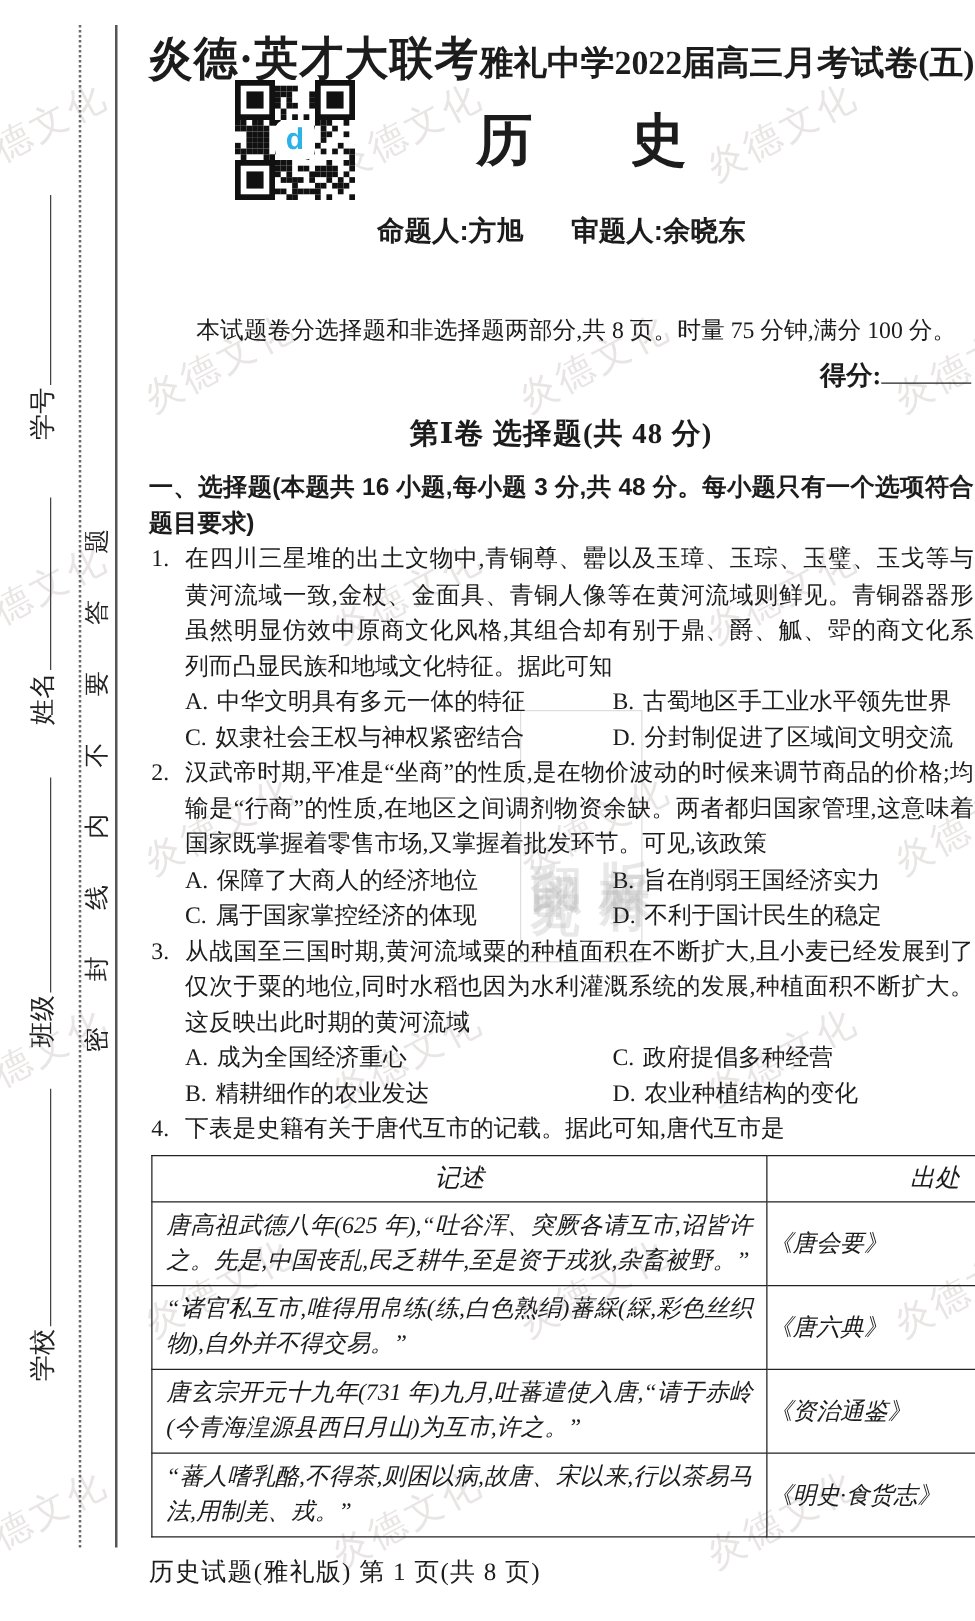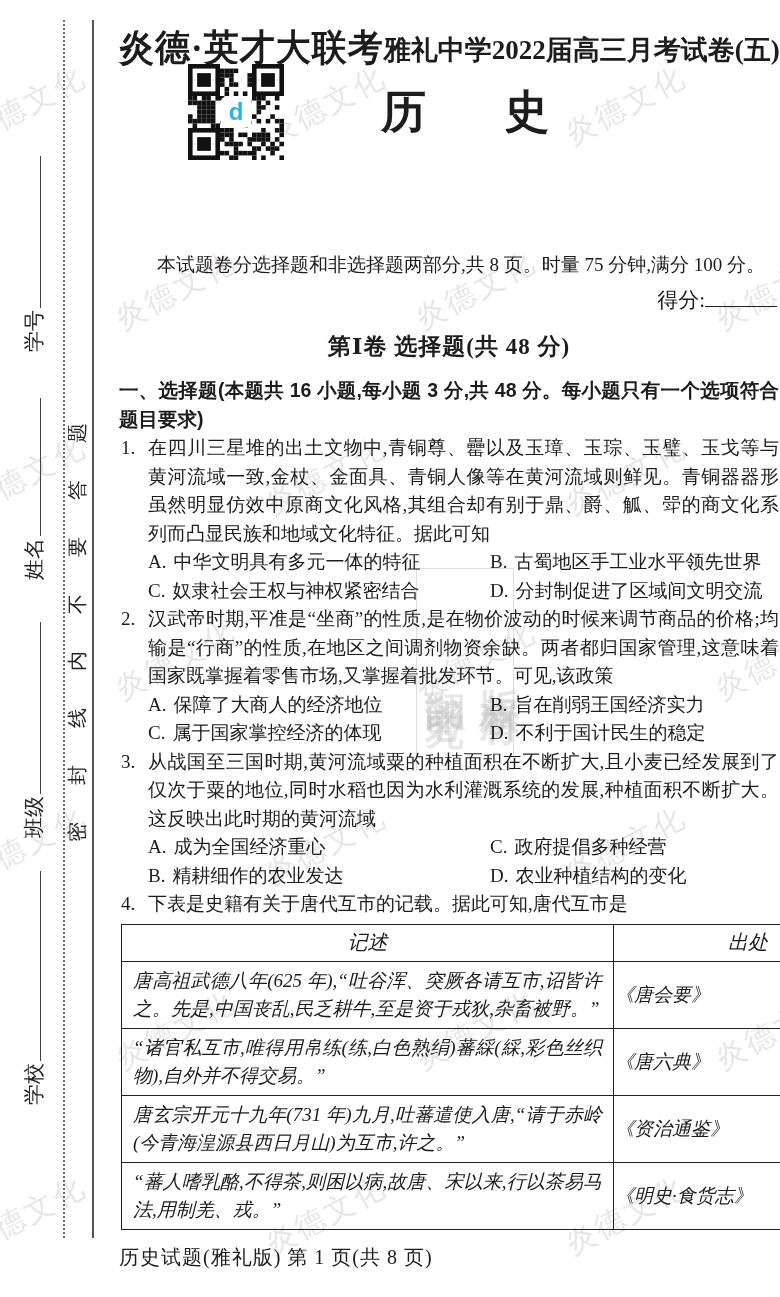--- a/index.html
+++ b/index.html
@@ -36,21 +36,21 @@
      border-radius:7px;display:flex;align-items:center;justify-content:center;
      box-shadow:0 0 0 1px #fff;}
   .qr-logo span{color:#2bb3e8;font-family:"Liberation Sans",sans-serif;font-weight:bold;
      font-size:24px;line-height:1;}
   .subject{position:absolute;top:82px;left:0;width:100%;text-align:center;font-size:45px;
      font-weight:bold;letter-spacing:78px;text-indent:110px;}
   .people{position:absolute;top:170px;left:0;width:100%;text-align:center;
      font-family:"Liberation Sans","DejaVu Sans",sans-serif;font-weight:bold;font-size:22px;}
   .people .setter{margin-right:38px;}
   .intro{margin:0;padding-top:250px;text-indent:2em;font-size:19px;line-height:29px;text-align:justify;}
-  .score{margin-top:7px;height:30px;text-align:right;font-size:21px;font-weight:normal;padding-right:2px;}
+  .score{margin-top:7px;height:30px;text-align:right;font-size:21px;font-weight:bold;padding-right:2px;}
   .score-blank{display:inline-block;width:72px;border-bottom:1.6px solid #222;height:16px;}
   .sec-title{margin-top:15px;text-align:center;font-size:23px;font-weight:bold;letter-spacing:1px;}
   .list-head{margin-top:14px;font-size:19.5px;line-height:29px;text-align:justify;
      font-weight:bold;font-family:"Liberation Sans","DejaVu Sans",sans-serif;}
   .question{position:relative;padding-left:29px;font-size:19px;line-height:28.5px;text-align:justify;}
   .qnum{position:absolute;left:2px;top:0;}
   .opts{display:grid;grid-template-columns:342px 1fr;}
   .opt{line-height:28.5px;white-space:nowrap;}
   .okey{margin-right:7px;}
   .htable{border-collapse:collapse;margin:5px 0 0 2px;width:762px;table-layout:fixed;}
@@ -276,20 +276,23 @@
           <rect x="73.14285714285714" y="91.42857142857142" width="4.571428571428571" height="4.571428571428571" fill="#111"></rect>
           <rect x="91.42857142857142" y="91.42857142857142" width="4.571428571428571" height="4.571428571428571" fill="#111"></rect>
         </svg>
       <div class="qr-logo">
         <span>d</span>
       </div>
     </div>
 
     <div class="subject">历史</div>
 
+    <div class="people">
+      <span class="setter">命题人:方旭</span><span>审题人:余晓东</span>
+    </div>
 
     <p class="intro">本试题卷分选择题和非选择题两部分,共 8 页。时量 75 分钟,满分 100 分。</p>
 
     <div class="score">
       <span>得分:</span><span class="score-blank"></span>
     </div>
 
     <div class="sec-title">第Ⅰ卷  选择题(共 48 分)</div>
 
     <div class="list-head">一、选择题(本题共 16 小题,每小题 3 分,共 48 分。每小题只有一个选项符合题目要求)</div>

